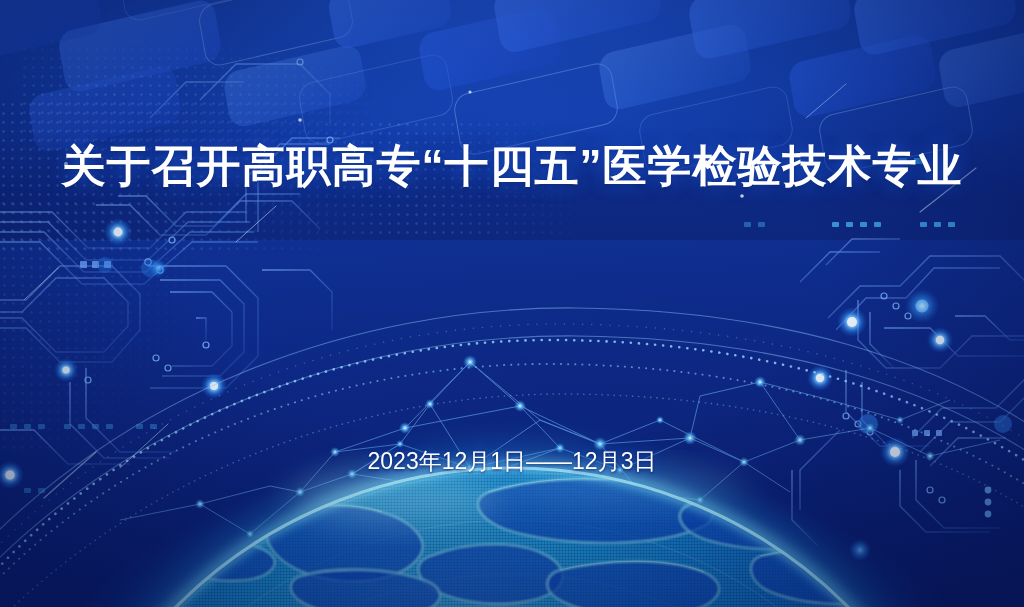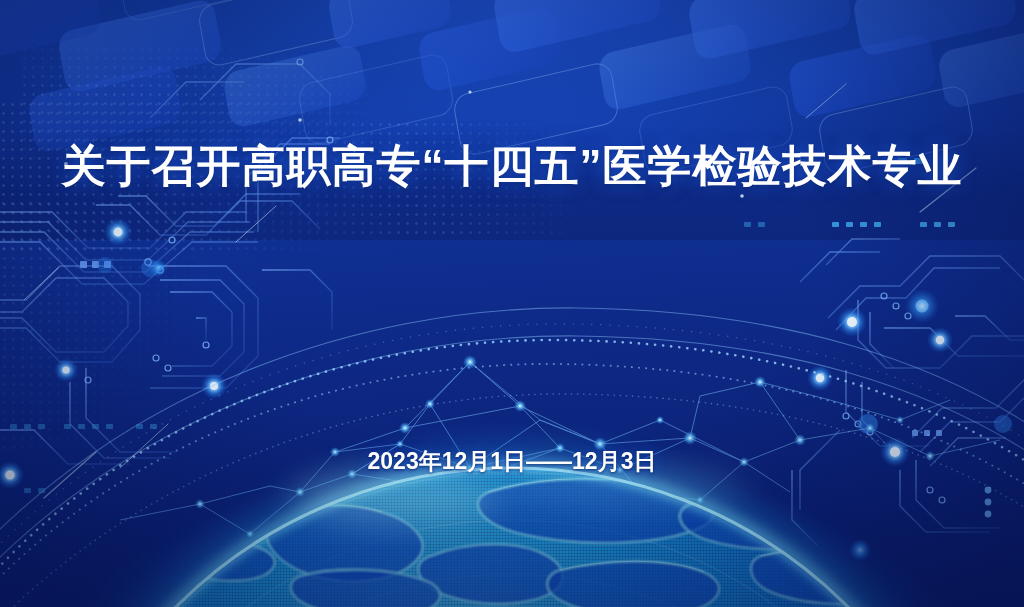--- a/index.html
+++ b/index.html
@@ -88,21 +88,21 @@
   }
   .date-block {
     position: absolute;
     left: 0; right: 0; top: 446px;
     text-align: center;
     z-index: 40;
   }
   .date-text {
     color: #ffffff;
     font-size: 23px;
-    font-weight: 700;
+    font-weight: 400;
     letter-spacing: 0px;
     white-space: nowrap;
     text-shadow: 0 0 12px rgba(20,70,190,0.9), 0 1px 3px rgba(3,16,64,0.7);
   }
 </style>
 </head>
 <body>
 
 <div id="poster">
 

